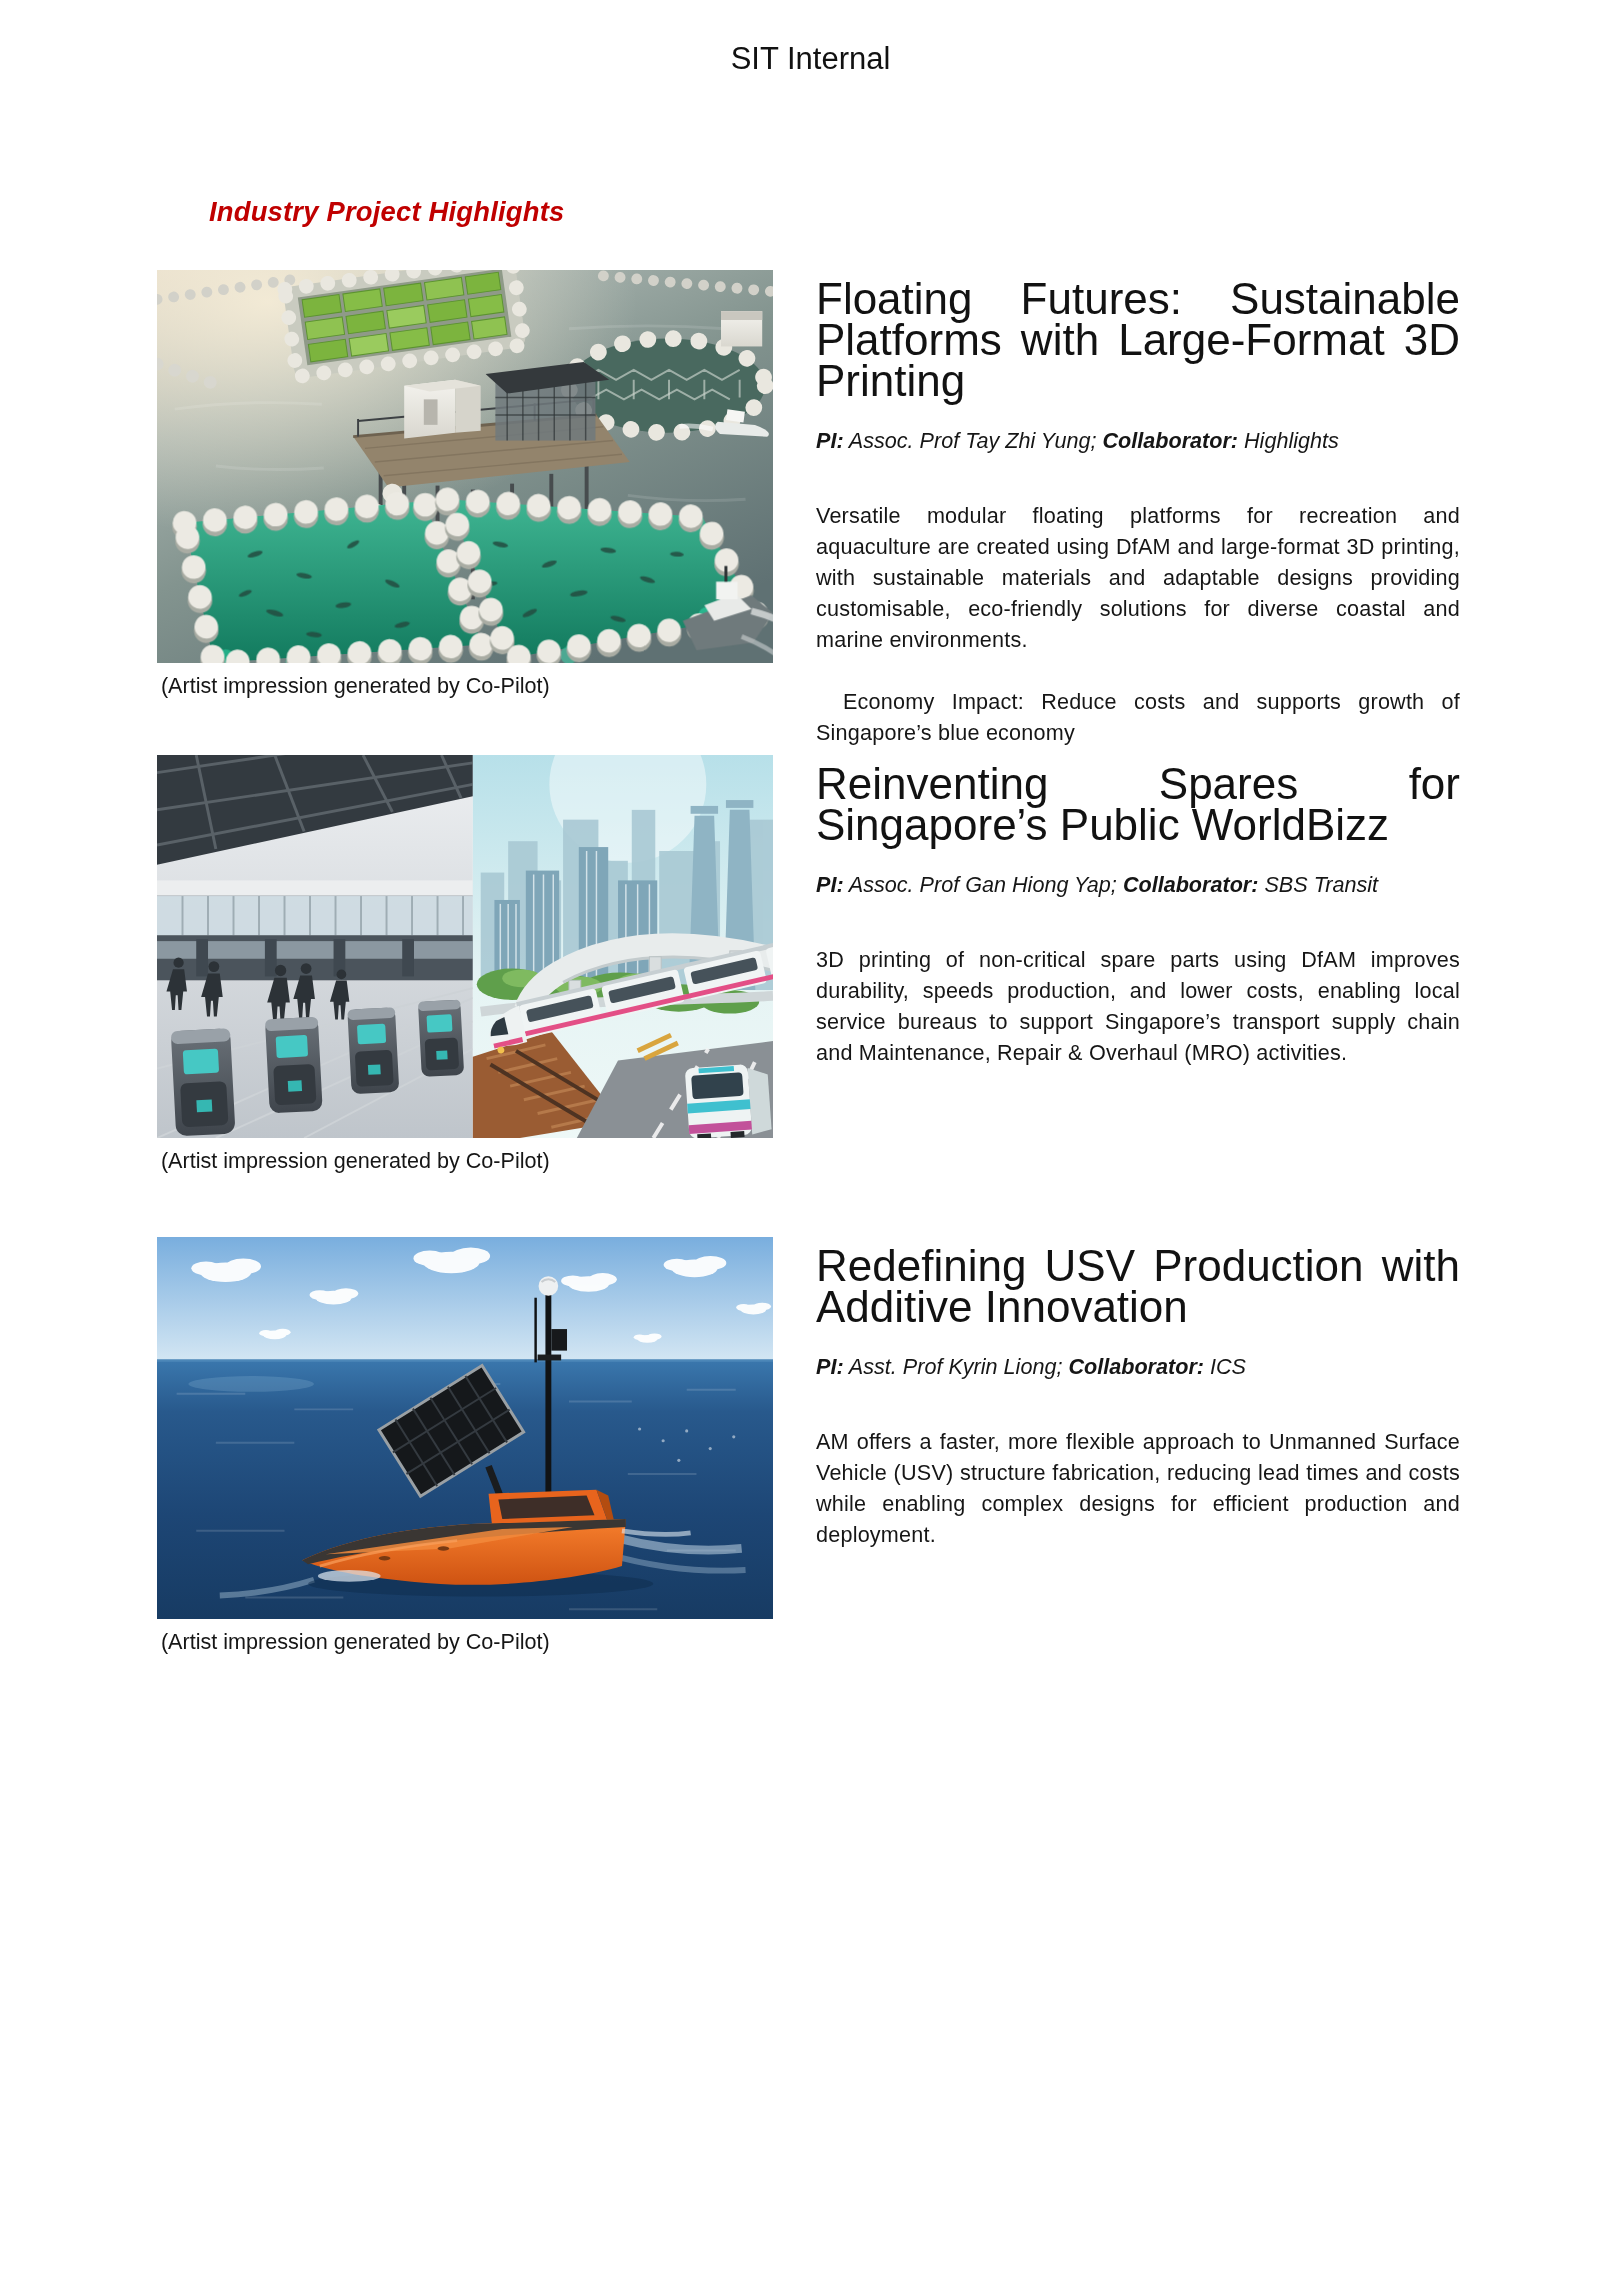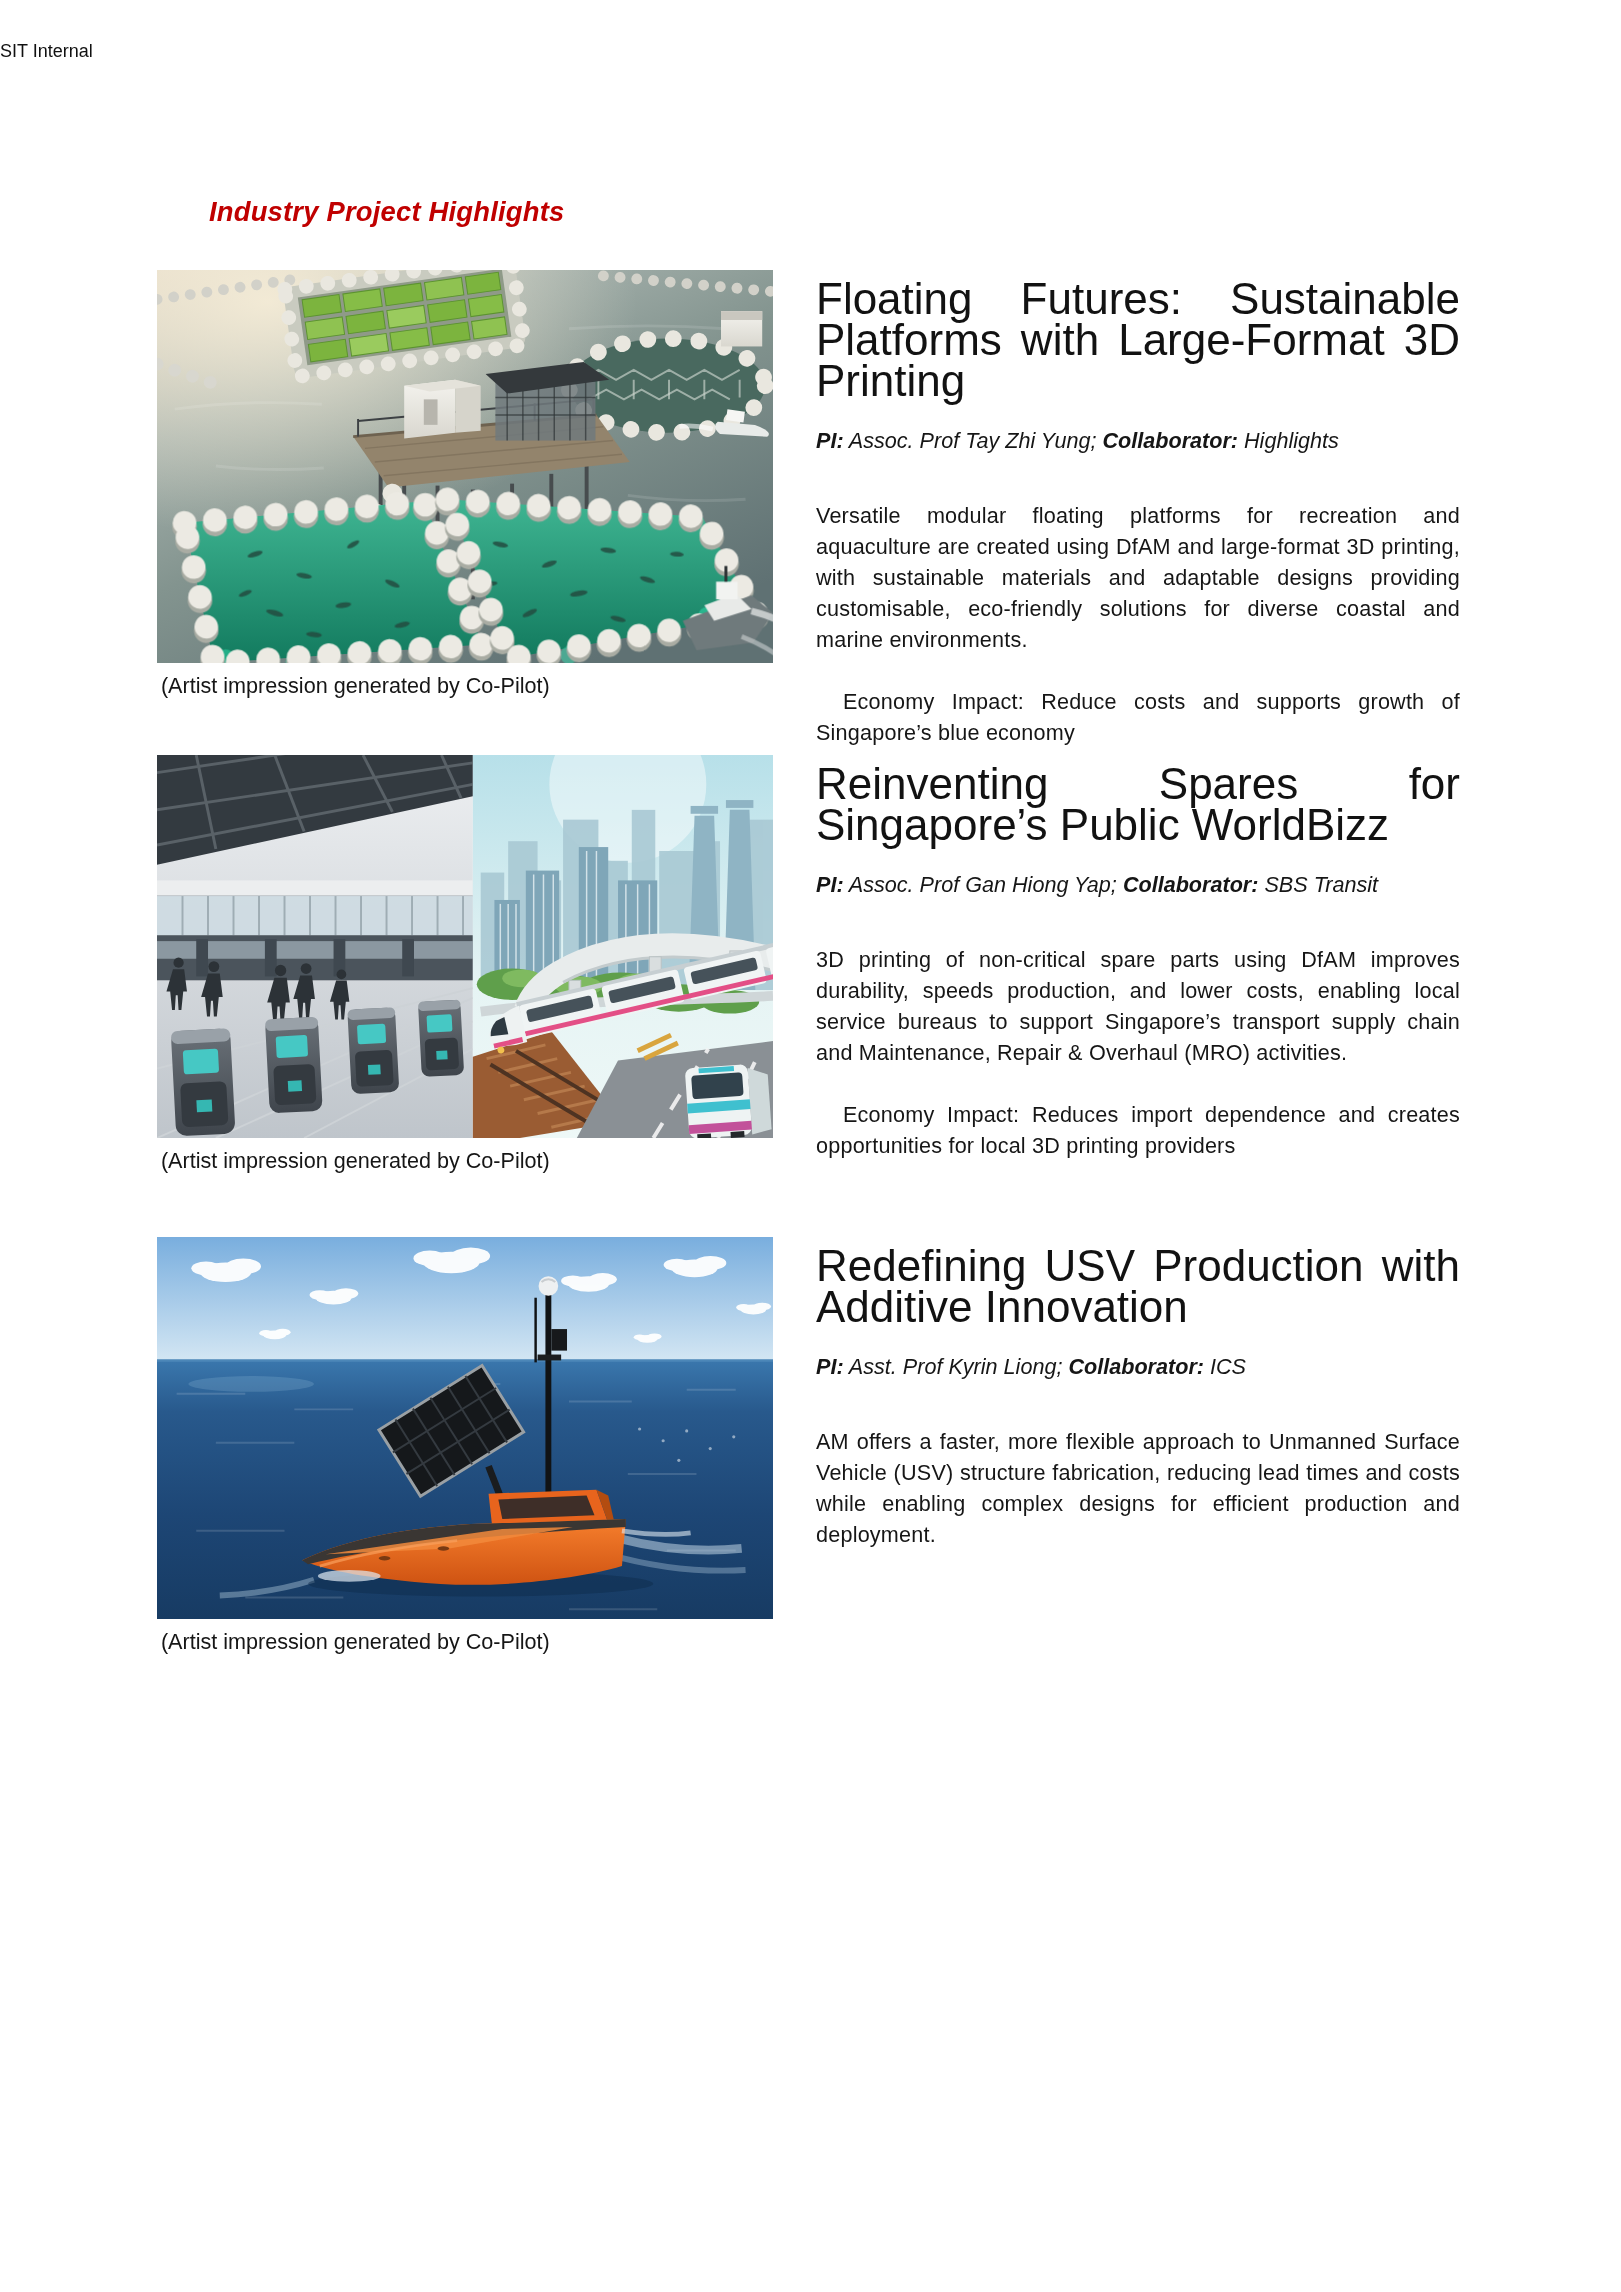--- a/index.html
+++ b/index.html
@@ -9,22 +9,22 @@
     height: 2293px;
     background: #ffffff;
     font-family: "Liberation Sans", sans-serif;
     color: #161616;
     overflow: hidden;
   }
   .header-text {
     position: absolute;
     top: 41px; left: 0;
     width: 100%;
-    text-align: left;
-    font-size: 18px;
+    text-align: center;
+    font-size: 31px;
     color: #111;
   }
   .doc-heading {
     position: absolute;
     left: 161px; top: 196px;
     font-size: 27.4px;
     font-weight: bold;
     font-style: italic;
     color: #C00000;
     letter-spacing: 0.2px;
@@ -478,23 +478,20 @@
     </div>
     <div class="textcol">
       <div class="proj-title">Reinventing Spares for Singapore’s Public WorldBizz</div>
       <div class="pi-line">
         <span class="lbl">PI:</span>
         <span>Assoc. Prof Gan Hiong Yap;</span>
         <span class="lbl">Collaborator:</span>
         <span>SBS Transit</span>
       </div>
       <div class="body-text">3D printing of non-critical spare parts using DfAM improves durability, speeds production, and lower costs, enabling local service bureaus to support Singapore’s transport supply chain and Maintenance, Repair &amp; Overhaul (MRO) activities.</div>
-      <div class="impact">
-        <span class="lbl">Economy Impact</span><span>: Reduces import dependence and creates opportunities for local 3D printing providers</span>
-      </div>
     </div>
   </div>
 
   <div class="row row3">
     <div class="figure">
       <svg width="616" height="382" viewBox="0 0 628 390" preserveAspectRatio="none">
         <defs>
           <linearGradient id="sky3" x1="0" y1="0" x2="0" y2="1">
             <stop offset="0" stop-color="#79aede"></stop>
               <stop offset="1" stop-color="#d3e6f3"></stop>

